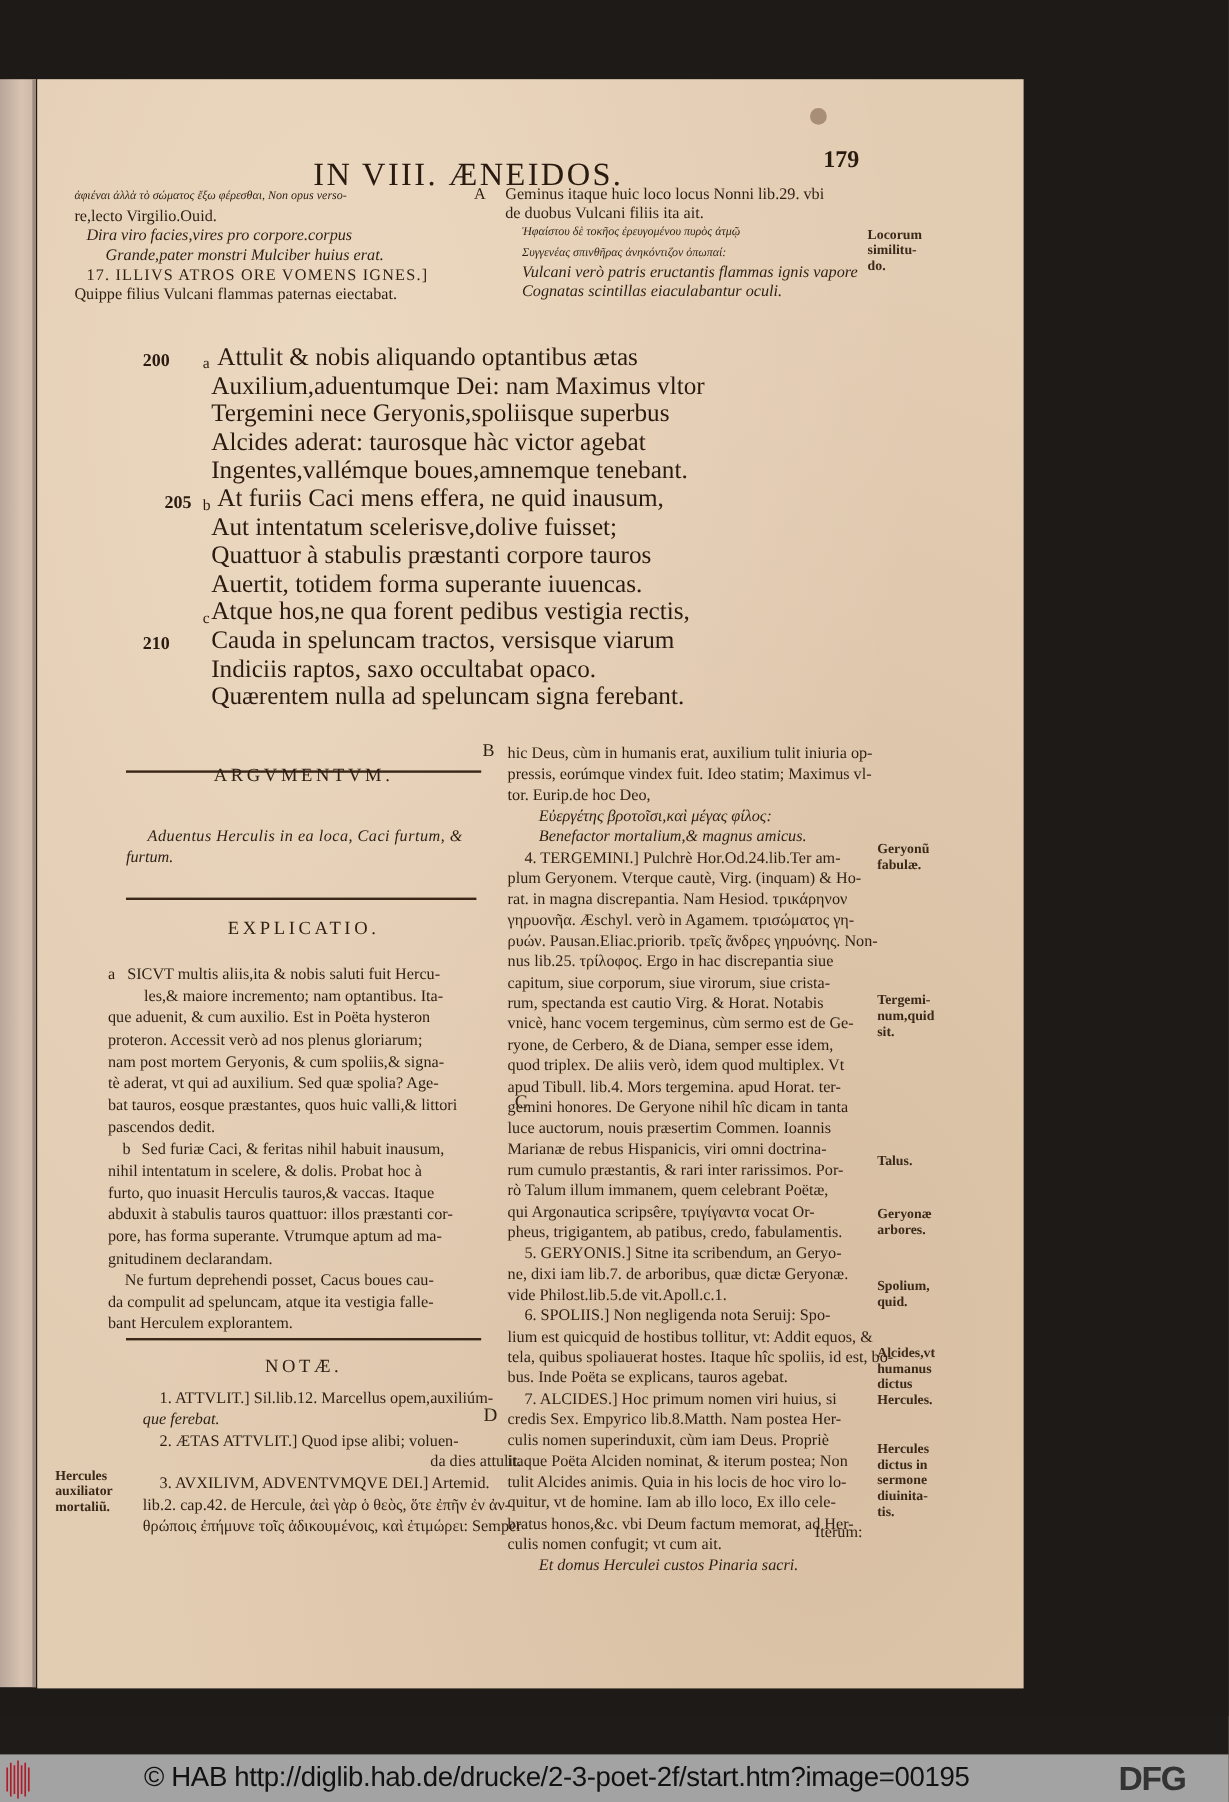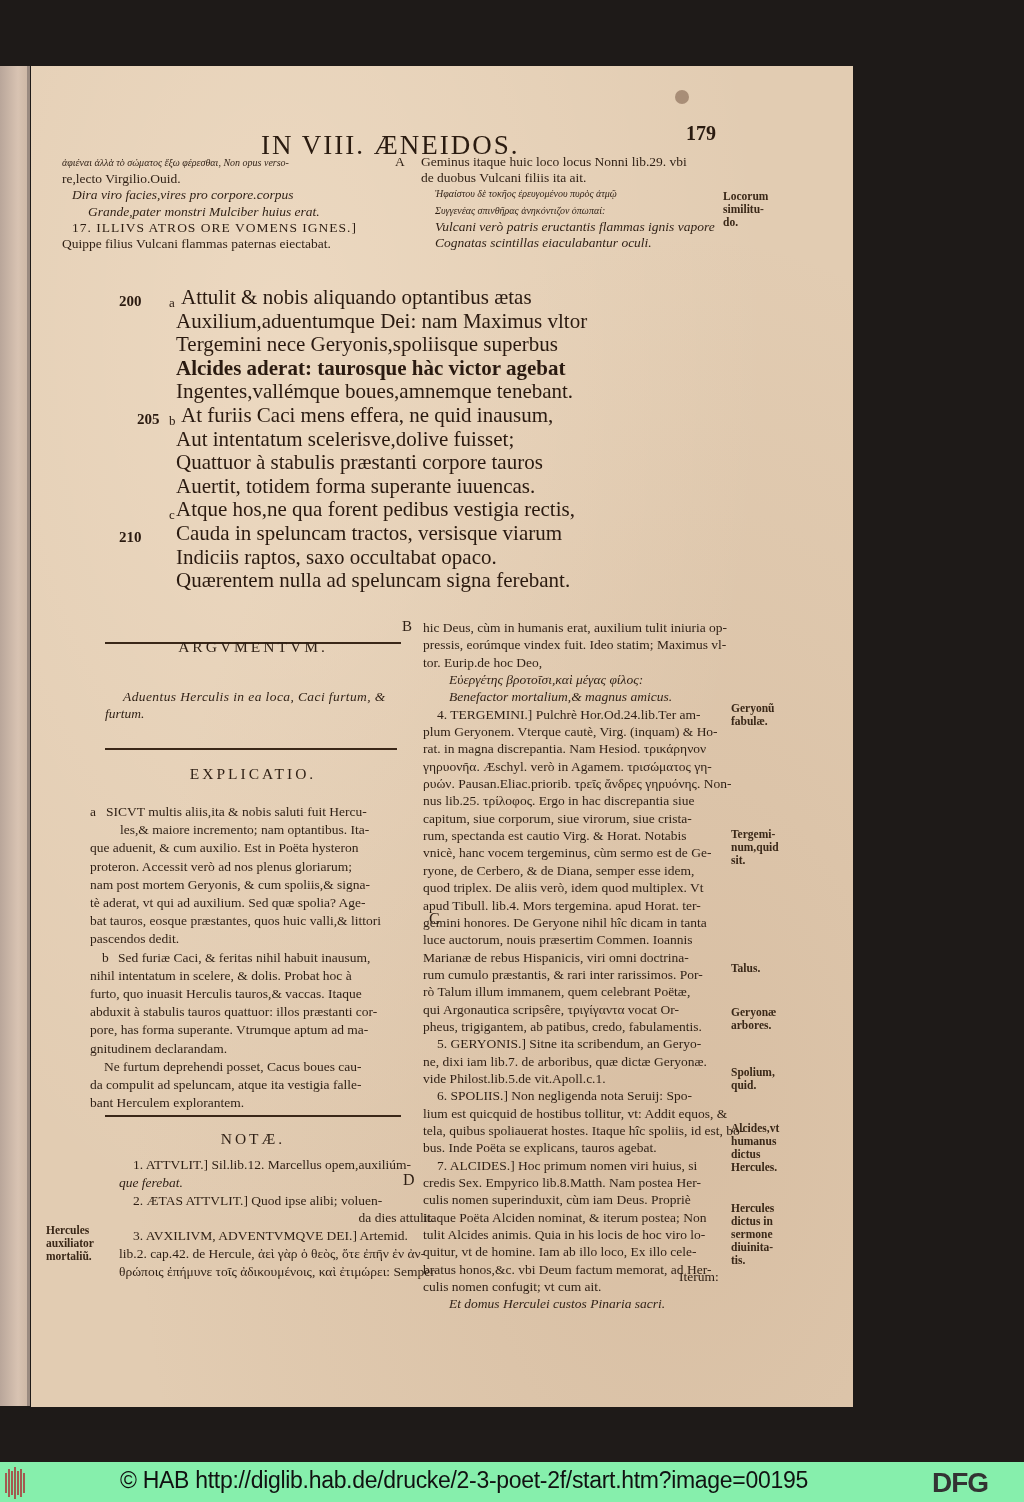--- a/index.html
+++ b/index.html
@@ -19,21 +19,21 @@
   .linenum{font-family:"Liberation Serif",serif;font-size:15px;font-weight:bold;color:#2a1a10;}
   .vletter{font-size:13px;}
   .marg{font-family:"Liberation Serif",serif;font-size:11.5px;line-height:13px;font-weight:bold;color:#3a2818;}
   .sect{font-family:"Liberation Serif",serif;font-size:15.5px;letter-spacing:3px;color:#2e1f14;text-align:center;}
   .rule{position:absolute;height:2px;background:#3a2718;}
   .col{position:absolute;font-family:"Liberation Serif",serif;font-size:13.5px;line-height:18.2px;color:#2e1f14;}
   .col p{margin:0;white-space:nowrap;}
   .ind{padding-left:14px;}
   .ind2{padding-left:26px;}
   .sc{font-variant:small-caps;letter-spacing:1px;}
-  .footer{position:absolute;left:0;top:1462px;width:1024px;height:40px;background:#86efac;}
+  .footer{position:absolute;left:0;top:1462px;width:1024px;height:40px;background:#a3a3a3;}
   .footer-text{position:absolute;left:120px;top:5px;font-family:"Liberation Sans",sans-serif;font-size:23px;color:#111;letter-spacing:-0.3px;}
   .hab-logo{position:absolute;left:4px;top:3px;width:22px;height:34px;}
   .dfg-logo{position:absolute;left:932px;top:5px;font-family:"Liberation Sans",sans-serif;font-weight:bold;font-size:28px;color:#333;letter-spacing:-1px;}
   .spot{position:absolute;border-radius:50%;background:rgba(120,90,70,.55);}
 </style>
 </head>
 <body>
 
 <div class="scan"></div>
 <div class="prev-page"></div>
@@ -82,21 +82,21 @@
       <div class="verse" style="position: relative; height: 23.6px;">
         <span class="linenum" style="position: absolute; left: 88px; top: 4px;"></span>
         <span class="vletter" style="position: absolute; left: 138px; top: 5px;"></span>
         <span style="position: absolute; left: 145px; white-space: nowrap;">Auxilium,aduentumque Dei: nam Maximus vltor</span>
       </div>
       <div class="verse" style="position: relative; height: 23.6px;">
         <span class="linenum" style="position: absolute; left: 88px; top: 4px;"></span>
         <span class="vletter" style="position: absolute; left: 138px; top: 5px;"></span>
         <span style="position: absolute; left: 145px; white-space: nowrap;">Tergemini nece Geryonis,spoliisque superbus</span>
       </div>
-      <div class="verse" style="position: relative; height: 23.6px; font-weight: bold;">
+      <div class="verse" style="position: relative; height: 23.6px;">
         <span class="linenum" style="position: absolute; left: 88px; top: 4px;"></span>
         <span class="vletter" style="position: absolute; left: 138px; top: 5px;"></span>
         <span style="position: absolute; left: 145px; white-space: nowrap;">Alcides aderat: taurosque hàc victor agebat</span>
       </div>
       <div class="verse" style="position: relative; height: 23.6px;">
         <span class="linenum" style="position: absolute; left: 88px; top: 4px;"></span>
         <span class="vletter" style="position: absolute; left: 138px; top: 5px;"></span>
         <span style="position: absolute; left: 145px; white-space: nowrap;">Ingentes,vallémque boues,amnemque tenebant.</span>
       </div>
       <div class="verse" style="position: relative; height: 23.6px;">

